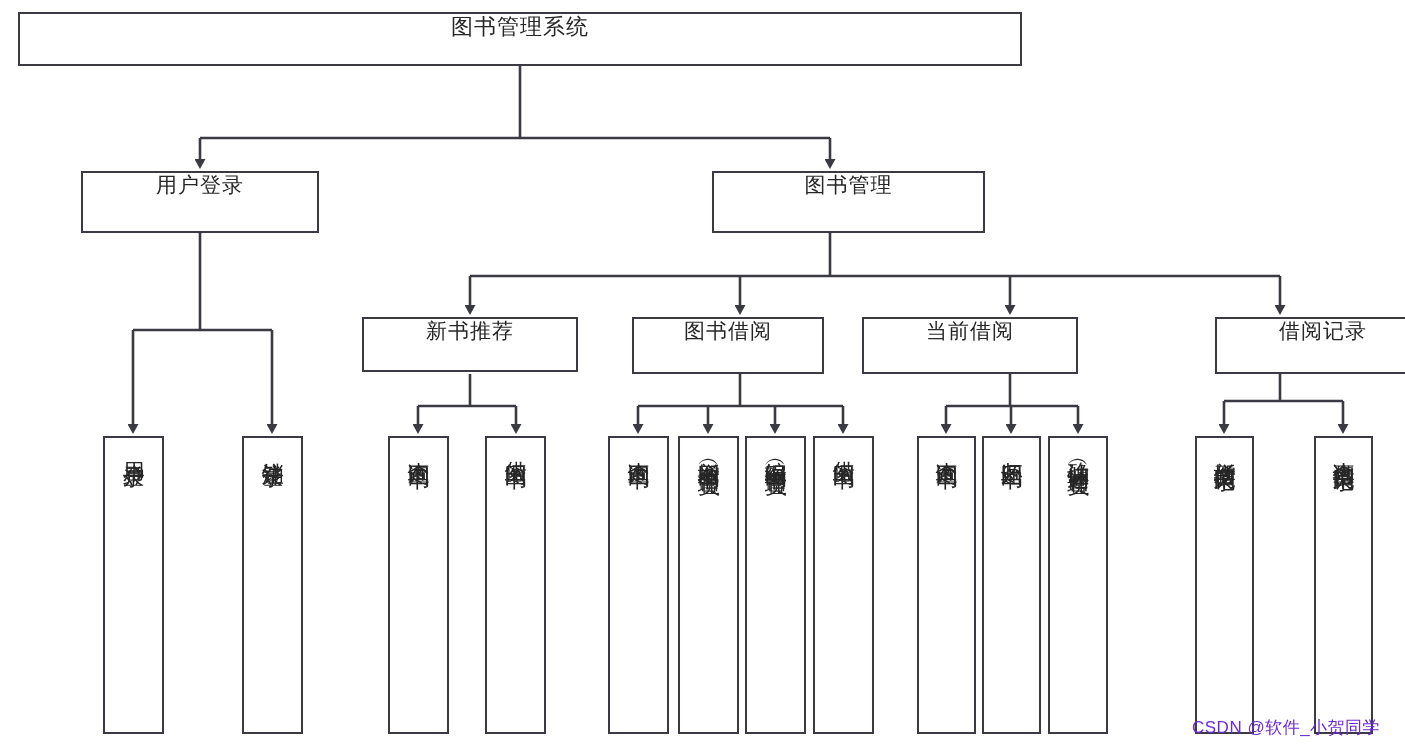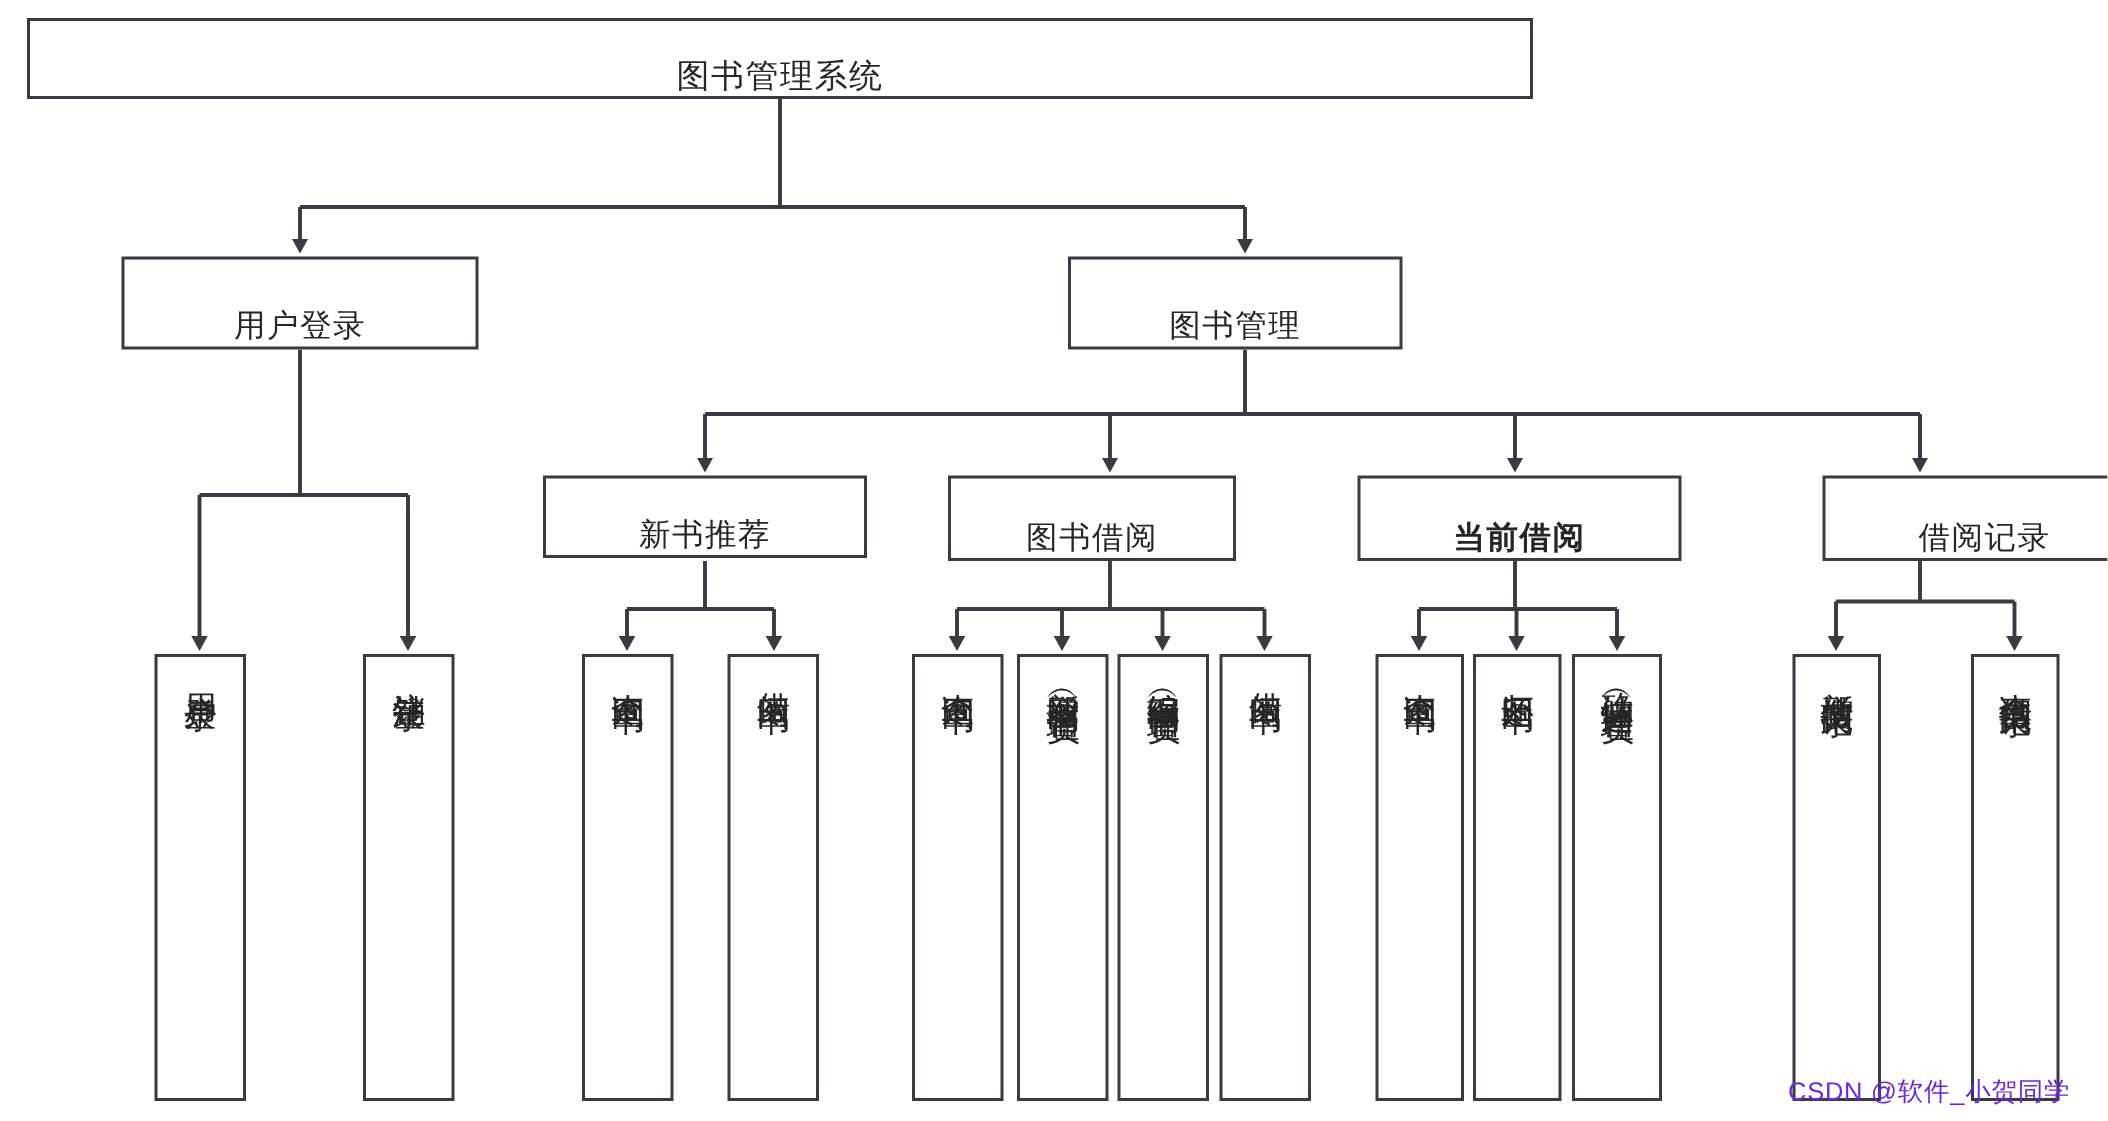--- a/index.html
+++ b/index.html
@@ -25,21 +25,21 @@
     width: 1405px;
     height: 747px;
     pointer-events: none;
   }
   .node {
     position: absolute;
     box-sizing: border-box;
     background: #ffffff;
     border: 2.2px solid #3a3a42;
     display: flex;
-    align-items: flex-end;
+    align-items: flex-start;
     justify-content: center;
     color: #262626;
     z-index: 2;
   }
   .node .label {
     display: block;
     text-align: center;
     line-height: 1.18;
     white-space: nowrap;
   }
@@ -129,31 +129,31 @@
     </g>
   </svg>
 
   <div class="node horiz root" id="n-root" style="left: 18px; top: 12px; width: 1004px; height: 54px;">
     <span class="label">图书管理系统</span>
   </div>
 
   <div class="node horiz" id="n-l1-0" style="left: 81px; top: 171px; width: 238px; height: 62px;">
     <span class="label">用户登录</span>
   </div>
-  <div class="node horiz" id="n-l1-1" style="left: 712px; top: 171px; width: 223px; height: 62px;">
+  <div class="node horiz" id="n-l1-1" style="left: 712px; top: 171px; width: 273px; height: 62px;">
     <span class="label">图书管理</span>
   </div>
 
   <div class="node horiz" id="n-l2-0" style="left: 362px; top: 317px; width: 216px; height: 55px;">
     <span class="label">新书推荐</span>
   </div>
   <div class="node horiz" id="n-l2-1" style="left: 632px; top: 317px; width: 192px; height: 57px;">
     <span class="label">图书借阅</span>
   </div>
-  <div class="node horiz" id="n-l2-2" style="left: 905px; top: 317px; width: 216px; height: 57px; font-weight: bold;">
+  <div class="node horiz" id="n-l2-2" style="left: 862px; top: 317px; width: 216px; height: 57px;">
     <span class="label">当前借阅</span>
   </div>
   <div class="node horiz" id="n-l2-3" style="left: 1215px; top: 317px; width: 216px; height: 57px;">
     <span class="label">借阅记录</span>
   </div>
 
   <div class="node vert" id="n-lf-0" style="left: 103px; top: 436px; width: 61px; height: 298px;">
     <span class="label">用户登录</span>
   </div>
   <div class="node vert" id="n-lf-1" style="left: 242px; top: 436px; width: 61px; height: 298px;">

